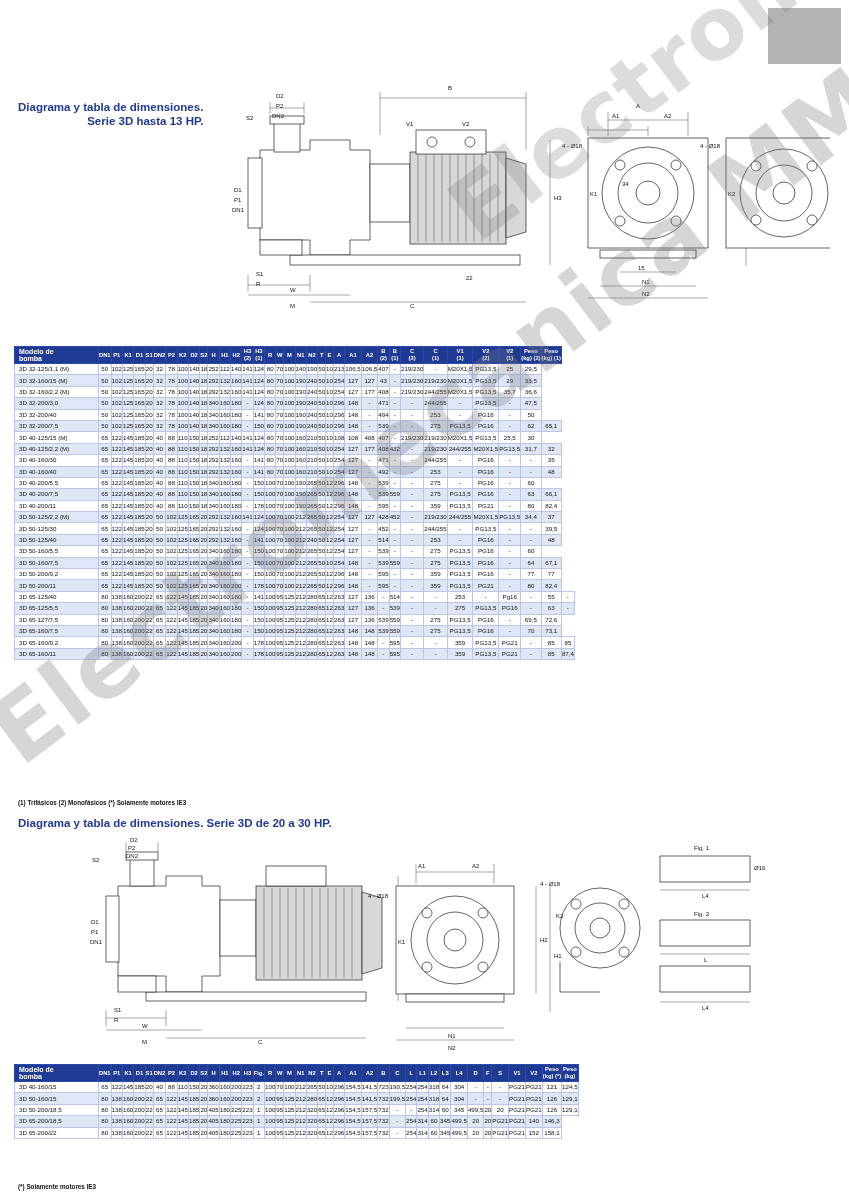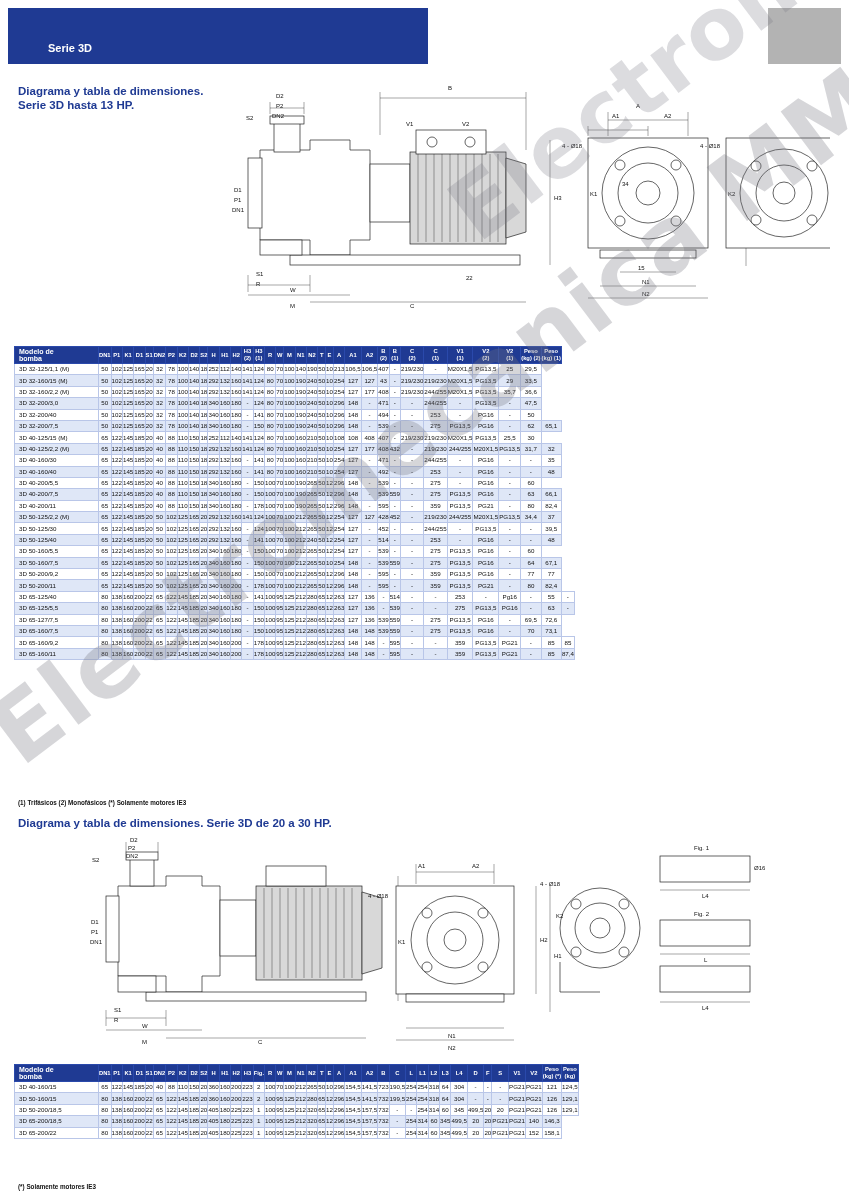--- a/index.html
+++ b/index.html
@@ -46,21 +46,21 @@
     border-radius:0 0 0 8px;
   }
   .hdr-green .brand2 {
     position:absolute; left:200px; top:16px; color:#ffffff; font-size:13px;
   }
 
   
   .sect-title {
     color:#1f3a93; font-weight:bold; font-size:11.5px; line-height:14px;
   }
-  #title-block-1 { position:absolute; left:18px; top:84px; }
+  #title-block-1 { position:absolute; left:18px; top:100px;text-align:right; }
   #title-block-2 { position:absolute; left:18px; top:816px; }
 
   
   .diagram {
     position:absolute;
     border:0;
   }
   #diagram-1 { left:230px; top:80px; width:600px; height:260px; }
   #diagram-2 { left:90px; top:836px; width:700px; height:220px; }
   .diagram svg { display:block; }
@@ -133,23 +133,20 @@
   .fillw { fill:#ffffff; stroke:#222; stroke-width:0.7; }
   .dim { stroke:#222; stroke-width:0.4; fill:none; }
   .lbl { font-family:"Liberation Sans", sans-serif; font-size:6px; fill:#111; }
 </style>
 </head>
 <body>
 
 <div class="page">
 
   <div class="header">
-    <div class="hdr-blue">
-      <span class="serie">Serie 3D</span>
-    </div>
     <div class="hdr-grey"></div>
   </div>
 
   <div id="title-block-1">
     <div class="sect-title">Diagrama y tabla de dimensiones.</div>
     <div class="sect-title">Serie 3D hasta 13 HP.</div>
   </div>
 
   <div class="diagram" id="diagram-1">
     <svg width="600" height="260" viewBox="0 0 600 260">

